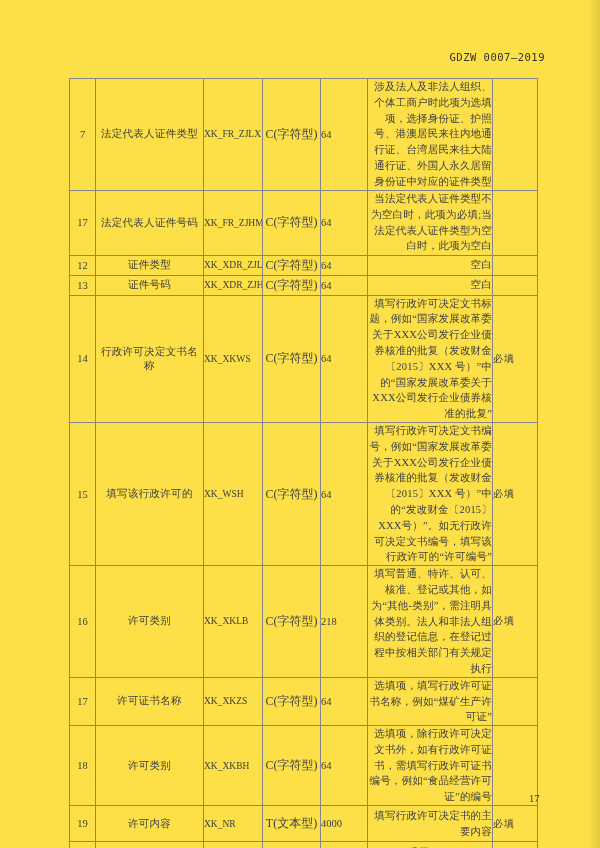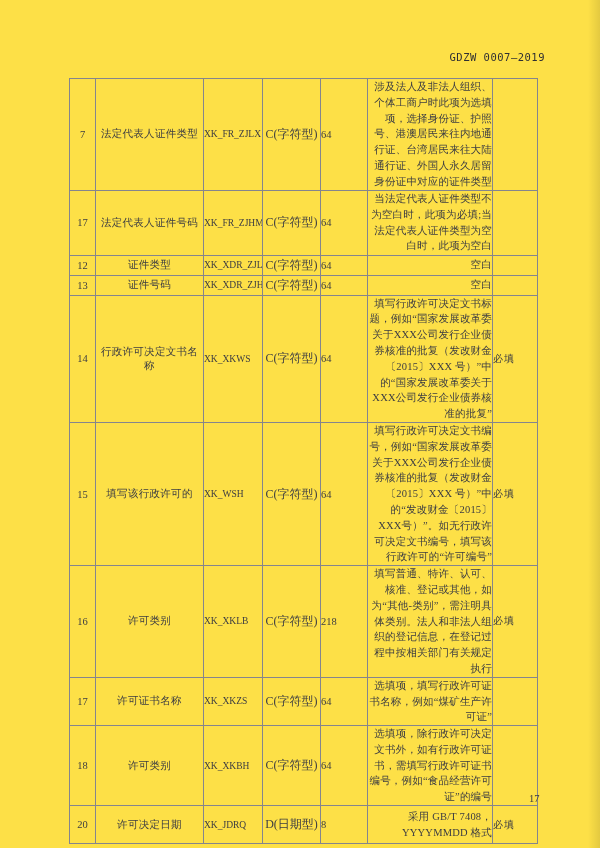--- a/index.html
+++ b/index.html
@@ -187,20 +187,29 @@
           </tr>
           <tr style="height: 64px;">
             <td class="col-no">18</td>
             <td class="col-name">许可类别</td>
             <td class="col-code">XK_XKBH</td>
             <td class="col-type">C(字符型)</td>
             <td class="col-len">64</td>
             <td class="col-desc">选填项，除行政许可决定文书外，如有行政许可证书，需填写行政许可证书编号，例如“食品经营许可证”的编号</td>
             <td class="col-req"></td>
           </tr>
+          <tr style="height: 36px;">
+            <td class="col-no">19</td>
+            <td class="col-name">许可内容</td>
+            <td class="col-code">XK_NR</td>
+            <td class="col-type">T(文本型)</td>
+            <td class="col-len">4000</td>
+            <td class="col-desc">填写行政许可决定书的主要内容</td>
+            <td class="col-req">必填</td>
+          </tr>
           <tr style="height: 38px;">
             <td class="col-no">20</td>
             <td class="col-name">许可决定日期</td>
             <td class="col-code">XK_JDRQ</td>
             <td class="col-type">D(日期型)</td>
             <td class="col-len">8</td>
             <td class="col-desc">采用 GB/T 7408，YYYYMMDD 格式</td>
             <td class="col-req">必填</td>
           </tr>
         </tbody>

